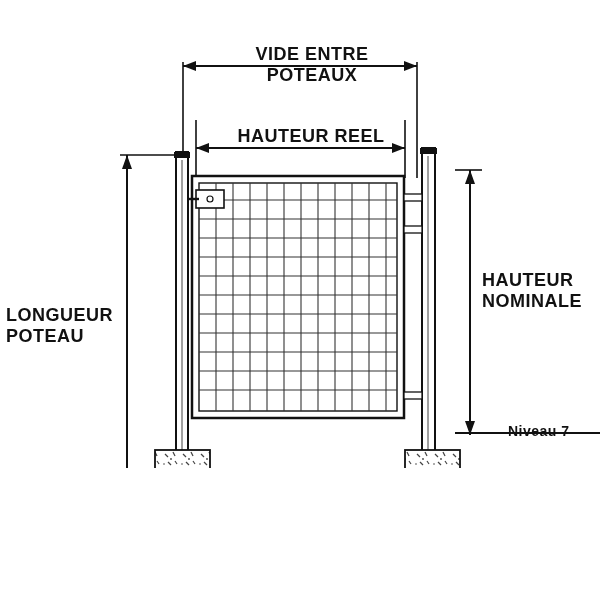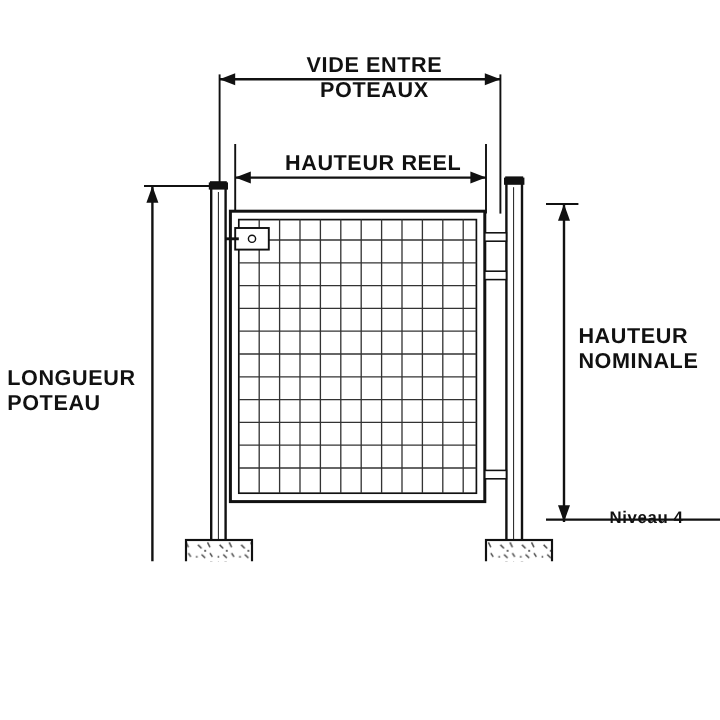--- a/index.html
+++ b/index.html
@@ -190,15 +190,15 @@
 POTEAUX</div>
 
   <div class="label" id="label-passage-reel">HAUTEUR REEL</div>
 
   <div class="label" id="label-longueur-poteau">LONGUEUR
 POTEAU</div>
 
   <div class="label" id="label-hauteur-nominale">HAUTEUR
 NOMINALE</div>
 
-  <div class="label" id="label-niveau-zero">Niveau 4</div>
+  <div class="label" id="label-niveau-zero">Niveau 7</div>
 
 </div>
 
 </body></html>

